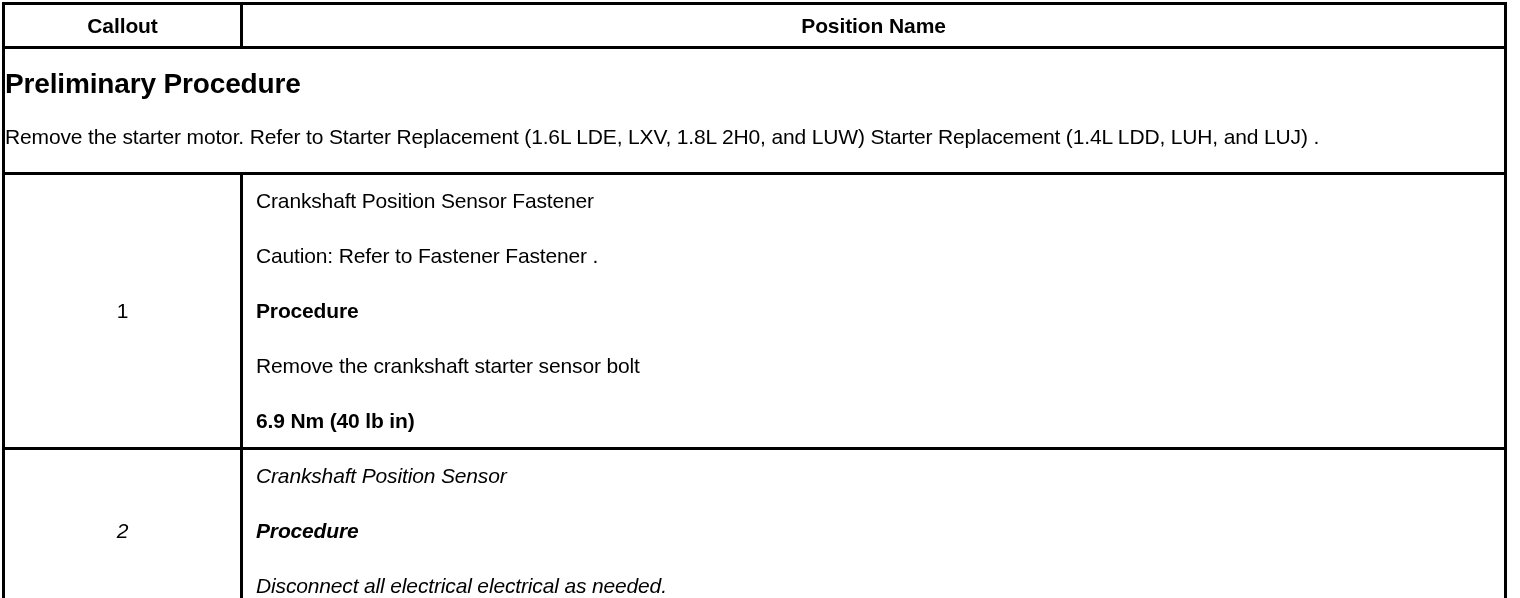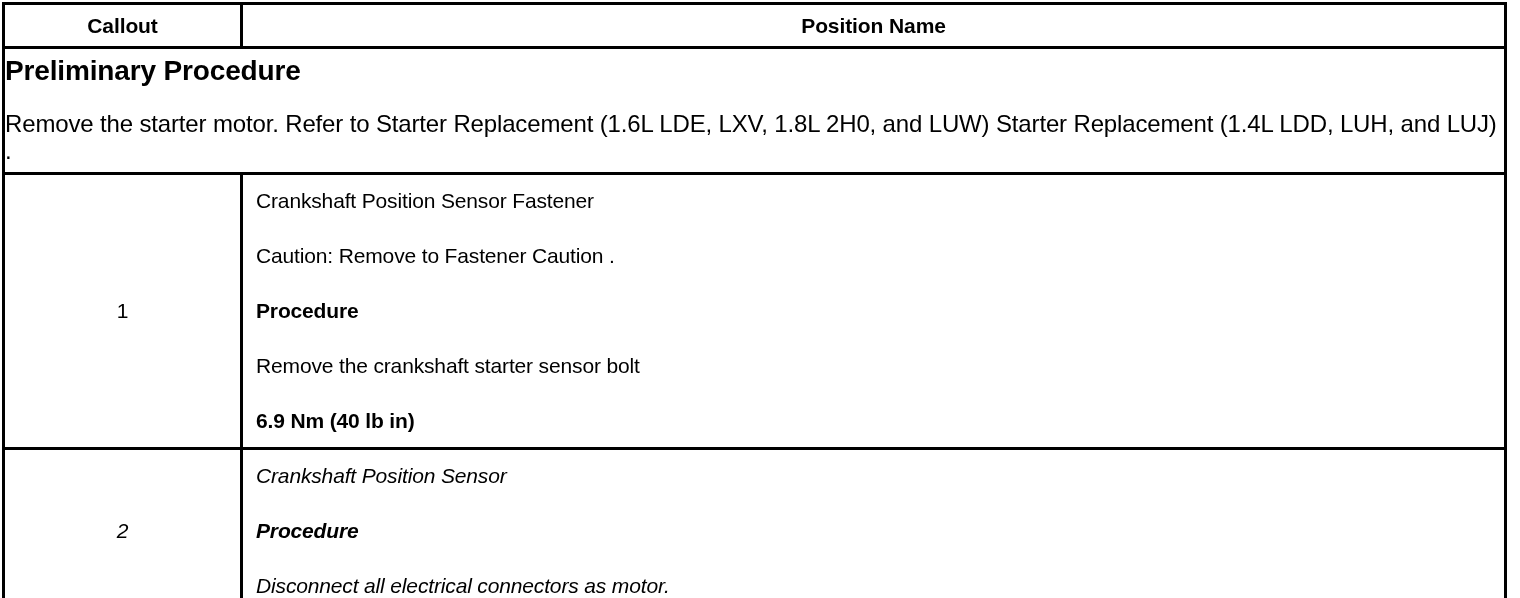--- a/index.html
+++ b/index.html
@@ -91,21 +91,21 @@
 
   .prelim-title {
     font-size: 28px;
     line-height: 26px;
     font-weight: bold;
     letter-spacing: -0.15px;
     margin: 0;
   }
 
   .prelim-body {
-    font-size: 24px;
+    font-size: 21px;
     line-height: 27px;
     letter-spacing: -0.15px;
     margin: 26px 0 0 0;
   }
 
   
   tr.row-prelim td { height: 123px; }
   tr.row-item-1 td { height: 256px; }
   tr.row-item-2 td { height: 147px; font-style: italic; }
 </style>
@@ -133,32 +133,32 @@
         <td class="prelim-cell" colspan="2">
           <p class="prelim-title">Preliminary Procedure</p>
           <p class="prelim-body">Remove the starter motor. Refer to Starter Replacement (1.6L LDE, LXV, 1.8L 2H0, and LUW) Starter Replacement (1.4L LDD, LUH, and LUJ) .</p>
         </td>
       </tr>
 
       <tr class="row-item-1">
         <td class="callout-cell">1</td>
         <td class="component-cell">
           <p class="para">Crankshaft Position Sensor Fastener</p>
-          <p class="para"><span class="lead-bold">Caution</span><span>: Remove to Fastener Caution .</span></p>
+          <p class="para"><span class="lead-bold">Caution</span><span>: Refer to Fastener Fastener .</span></p>
           <p class="para bold">Procedure</p>
           <p class="para">Remove the crankshaft starter sensor bolt</p>
           <p class="para bold">6.9 Nm (40 lb in)</p>
         </td>
       </tr>
 
       <tr class="row-item-2">
         <td class="callout-cell">2</td>
         <td class="component-cell">
           <p class="para">Crankshaft Position Sensor</p>
           <p class="para bold">Procedure</p>
-          <p class="para">Disconnect all electrical connectors as motor.</p>
+          <p class="para">Disconnect all electrical electrical as needed.</p>
         </td>
       </tr>
 
     </tbody>
   </table>
 
 </div>
 
 </body></html>

